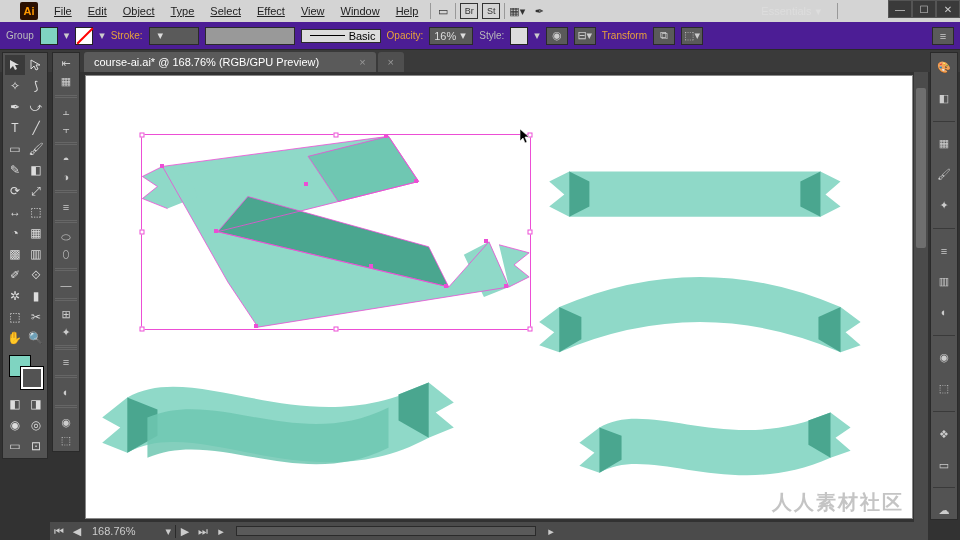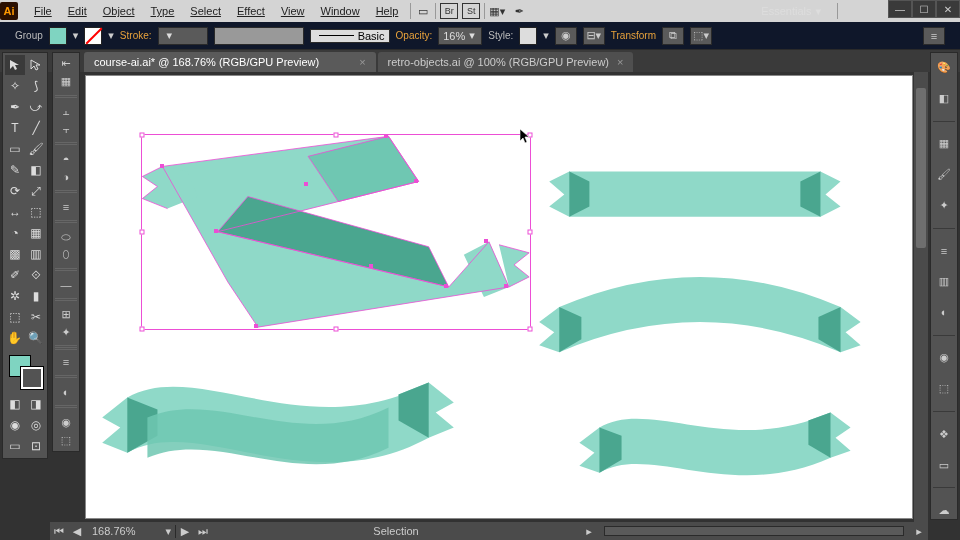--- a/index.html
+++ b/index.html
@@ -1,25 +1,25 @@
 <!DOCTYPE html>
 <html><head>
 <meta charset="utf-8">
 <style>
 * { margin: 0; padding: 0; box-sizing: border-box; font-family: "Segoe UI", Tahoma, sans-serif; font-size: 11px; user-select: none; }
 body { width: 960px; height: 540px; background: #323232; overflow: hidden; position: relative; }
-.menubar { height: 22px; background: #d4d4d4; display: flex; align-items: center; padding-left: 0; }
+.menubar { height: 22px; background: #d4d4d4; display: flex; align-items: center; padding-left: 20px; }
 .app-icon { width: 18px; height: 18px; background: #2a0f00; color: #ff9a00; display: flex; align-items: center; justify-content: center; font-weight: bold; border-radius: 2px; margin-right: 8px; }
 .menu-item { padding: 0 8px; color: #222; cursor: default; text-decoration: underline; }
 .menu-right { margin-left: auto; display: flex; align-items: center; gap: 4px; padding-right: 4px; }
 .small-ico { width: 16px; height: 16px; display: flex; align-items: center; justify-content: center; color: #333; }
 .sep-v { width: 1px; height: 16px; background: #999; margin: 0 4px; }
 .winbtns { position: absolute; top: 0; right: 0; display: flex; }
 .winbtn { width: 24px; height: 18px; background: #3a3a3a; color: #ccc; display: flex; align-items: center; justify-content: center; border: 1px solid #555; font-size: 10px; }
-.controlbar { height: 28px; background: #0f172a; display: flex; align-items: center; padding: 0 15px; gap: 6px; color: #bbb; border-bottom: 1px solid #2a2a2a; }
+.controlbar { height: 28px; background: #4c1d95; display: flex; align-items: center; padding: 0 6px; gap: 6px; color: #bbb; border-bottom: 1px solid #2a2a2a; }
 .ctrl-label { color: #bbb; font-size: 10px; }
 .ctrl-label.orange { color: #e8a23b; }
 .swatch { width: 18px; height: 18px; border: 1px solid #222; }
 .swatch.fill { background: #7fd4c1; }
 .swatch.none { background: #fff; position: relative; }
 .swatch.none::after { content: ""; position: absolute; left: -2px; top: 7px; width: 22px; height: 2px; background: red; transform: rotate(-45deg); }
 .dropdown { height: 18px; background: #5a5a5a; border: 1px solid #2a2a2a; display: flex; align-items: center; padding: 0 4px; color: #ddd; gap: 4px; }
 .stroke-prev { width: 80px; height: 14px; background: #ddd; color: #000; display: flex; align-items: center; justify-content: flex-end; padding-right: 4px; font-size: 9px; }
 .stroke-prev::before { content: ""; width: 40px; height: 1px; background: #000; margin-right: auto; margin-left: 4px; }
 .btn-ico { width: 22px; height: 18px; background: #5a5a5a; border: 1px solid #2a2a2a; display: flex; align-items: center; justify-content: center; color: #ccc; }
@@ -123,21 +123,20 @@
   <div style="flex:1"></div>
   <div class="btn-ico">≡</div>
 </div>
 
 <div class="tabs">
   <div class="tab active">
       <span>course-ai.ai* @ 168.76% (RGB/GPU Preview)</span>
       <span class="x">×</span>
     </div>
   <div class="tab">
-      <span>retro-objects.ai @ 100% (RGB/GPU Preview)</span>
       <span class="x">×</span>
     </div>
 </div>
 
 <div class="toolbox">
   <div class="tool active">
       <svg width="12" height="12" viewBox="0 0 12 12">
         <path d="M1 1 L1 10 L4 7 L6 11 L8 10 L6 6 L10 6 Z" fill="#ddd"></path>
       </svg>
     </div>
@@ -301,20 +300,21 @@
   <div class="anchor" style="left:300px;top:60px;"></div>
   <div class="anchor" style="left:330px;top:105px;"></div>
   <div class="anchor" style="left:130px;top:155px;"></div>
   <div class="anchor" style="left:360px;top:210px;"></div>
   <div class="anchor" style="left:400px;top:165px;"></div>
   <div class="anchor" style="left:420px;top:210px;"></div>
   <div class="anchor" style="left:170px;top:250px;"></div>
   <div class="anchor" style="left:220px;top:108px;"></div>
   <div class="anchor" style="left:285px;top:190px;"></div>
 
+  <div class="watermark">人人素材社区</div>
 </div>
 
 <div class="cursor">
   <svg viewBox="0 0 12 16">
       <path d="M0 0 L0 12 L3 9 L5 14 L7 13 L5 8 L9 8 Z" fill="#000" stroke="#fff" stroke-width="0.6"></path>
     </svg>
 </div>
 
 <div class="scrollbar-v">
   <div class="scroll-thumb-v"></div>
@@ -322,17 +322,16 @@
 
 <div class="statusbar">
   <div class="nav-btn">⏮</div>
   <div class="nav-btn">◀</div>
   <div class="zoom">
       <span>168.76%</span>
       <span>▾</span>
     </div>
   <div class="nav-btn">▶</div>
   <div class="nav-btn">⏭</div>
-  <div class="status-center">Selection</div>
   <div class="nav-btn">▸</div>
   <div style="width:300px;height:10px;background:#5a5a5a;margin:0 6px;border:1px solid #2a2a2a;"></div>
   <div class="nav-btn">▸</div>
 </div>
 
 </body></html>

